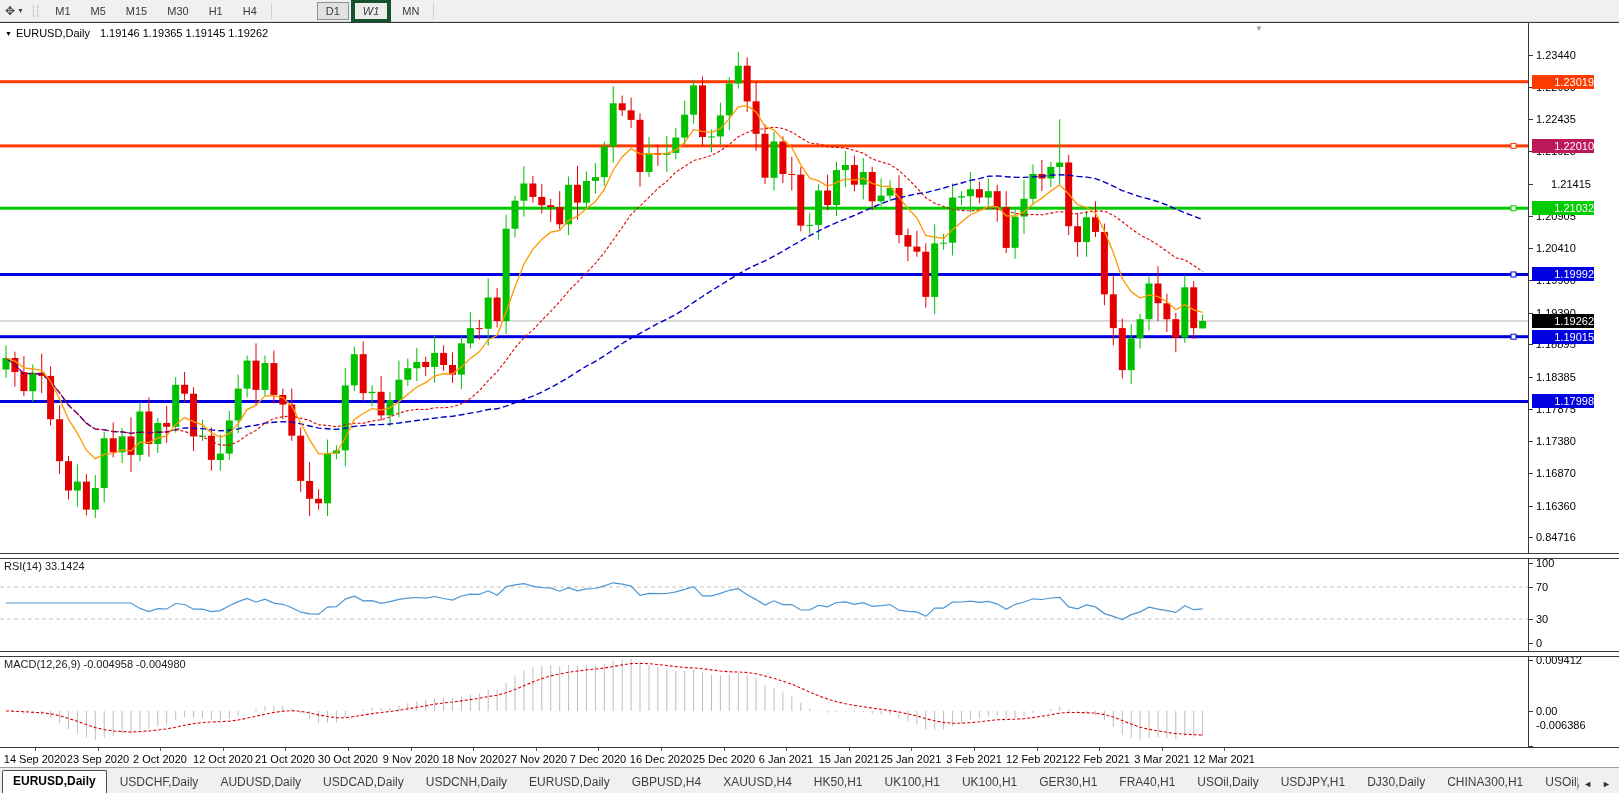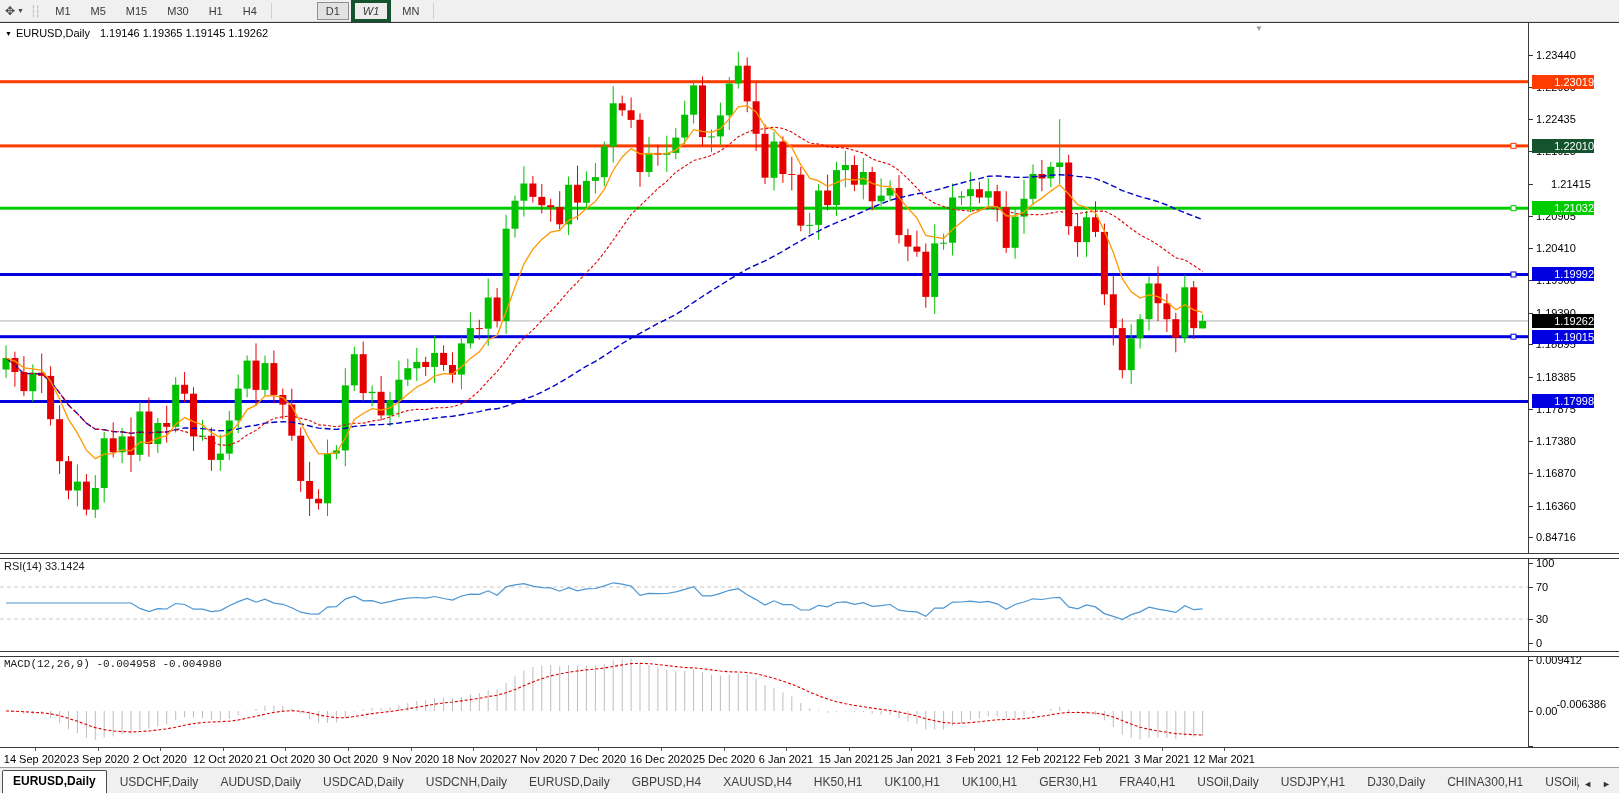--- a/index.html
+++ b/index.html
@@ -496,21 +496,21 @@
       <line x1="1140.1" x2="1140.1" y1="56" y2="84.4" stroke="#bdbdbd" stroke-width="1"></line>
       <line x1="1149.0" x2="1149.0" y1="56" y2="82.7" stroke="#bdbdbd" stroke-width="1"></line>
       <line x1="1158.0" x2="1158.0" y1="56" y2="82.3" stroke="#bdbdbd" stroke-width="1"></line>
       <line x1="1166.9" x2="1166.9" y1="56" y2="82.8" stroke="#bdbdbd" stroke-width="1"></line>
       <line x1="1175.8" x2="1175.8" y1="56" y2="84.1" stroke="#bdbdbd" stroke-width="1"></line>
       <line x1="1184.8" x2="1184.8" y1="56" y2="81.5" stroke="#bdbdbd" stroke-width="1"></line>
       <line x1="1193.7" x2="1193.7" y1="56" y2="81.8" stroke="#bdbdbd" stroke-width="1"></line>
       <line x1="1202.6" x2="1202.6" y1="56" y2="81.3" stroke="#bdbdbd" stroke-width="1"></line>
       <polyline points="6.0,56.0 14.9,56.2 23.9,56.7 32.8,57.3 41.7,57.7 50.6,58.8 59.6,60.7 68.5,63.4 77.4,66.3 86.4,69.6 95.3,72.6 104.2,74.6 113.2,76.0 122.1,76.6 131.0,77.0 139.9,76.5 148.9,76.0 157.8,75.0 166.7,73.9 175.7,72.2 184.6,70.2 193.5,68.7 202.5,67.5 211.4,67.0 220.3,66.7 229.3,66.2 238.2,65.0 247.1,63.1 256.0,61.3 265.0,59.2 273.9,57.4 282.8,56.2 291.8,55.7 300.7,56.3 309.6,57.8 318.6,59.9 327.5,61.5 336.4,62.7 345.3,62.7 354.3,61.5 363.2,60.1 372.1,58.6 381.1,57.5 390.0,56.5 398.9,55.3 407.8,53.8 416.8,52.3 425.7,50.8 434.6,49.2 443.6,47.9 452.5,47.0 461.4,45.9 470.4,44.6 479.3,43.3 488.2,41.6 497.1,40.2 506.1,37.7 515.0,34.5 523.9,30.7 532.9,27.0 541.8,23.7 550.7,20.9 559.7,19.0 568.6,17.2 577.5,16.0 586.4,14.9 595.4,14.0 604.3,13.0 613.2,11.5 622.2,9.9 631.1,8.6 640.0,8.4 649.0,8.7 657.9,9.5 666.8,10.5 675.8,11.6 684.7,12.5 693.6,12.9 702.5,13.7 711.5,14.9 720.4,16.0 729.3,16.8 738.3,17.0 747.2,17.5 756.1,18.7 765.0,21.0 774.0,23.3 782.9,26.2 791.8,29.2 800.8,33.0 809.7,37.1 818.6,40.7 827.6,44.1 836.5,46.7 845.4,48.7 854.4,50.4 863.3,51.7 872.2,53.1 881.1,54.4 890.1,55.5 899.0,57.0 907.9,58.9 916.9,61.0 925.8,63.7 934.7,65.8 943.6,67.5 952.6,68.2 961.5,68.2 970.4,67.6 979.4,66.8 988.3,65.7 997.2,64.8 1006.2,64.5 1015.1,64.2 1024.0,63.6 1033.0,62.6 1041.9,61.3 1050.8,59.8 1059.7,58.2 1068.7,57.4 1077.6,57.5 1086.5,57.7 1095.5,58.1 1104.4,59.6 1113.3,62.0 1122.3,65.6 1131.2,69.1 1140.1,72.2 1149.0,74.3 1158.0,75.9 1166.9,77.3 1175.8,78.6 1184.8,79.2 1193.7,79.7 1202.6,80.0" fill="none" stroke="#e00000" stroke-width="1.1" stroke-dasharray="3 2"></polyline>
     </svg>
-  <div class="ind-label" style="top:635px;font-family:Liberation Mono, monospace;">MACD(12,26,9) -0.004958 -0.004980</div>
+  <div class="ind-label" style="top:635px;">MACD(12,26,9) -0.004958 -0.004980</div>
 
   <div class="date-top"></div>
   <div class="axis-line"></div>
   <div id="axis-layer"></div>
   <div id="date-layer"></div>
 <div class="ptickmark" style="top: 32px;"></div>
     <div class="ptick" style="top: 26px;">1.23440</div>
     <div class="ptickmark" style="top: 64px;"></div>
     <div class="ptick" style="top: 58px;">1.22930</div>
     <div class="ptickmark" style="top: 96px;"></div>
@@ -535,40 +535,40 @@
     <div class="ptick" style="top: 380px;">1.17875</div>
     <div class="ptickmark" style="top: 418px;"></div>
     <div class="ptick" style="top: 412px;">1.17380</div>
     <div class="ptickmark" style="top: 450px;"></div>
     <div class="ptick" style="top: 444px;">1.16870</div>
     <div class="ptickmark" style="top: 483px;"></div>
     <div class="ptick" style="top: 477px;">1.16360</div>
     <div class="ptickmark" style="top: 514px;"></div>
     <div class="ptick" style="top: 508px;">0.84716</div>
     <div class="pbadge" style="top: 52px; background: rgb(255, 60, 0);">1.23019</div>
-    <div class="pbadge" style="top: 116px; background: #14532d;">1.22010</div>
+    <div class="pbadge" style="top: 116px; background: #be185d;">1.22010</div>
     <div class="pbadge" style="top: 178px; background: rgb(0, 204, 0);">1.21032</div>
     <div class="pbadge" style="top: 244px; background: rgb(0, 0, 224);">1.19992</div>
     <div class="pbadge" style="top: 307px; background: rgb(0, 0, 224);">1.19015</div>
     <div class="pbadge" style="top: 371px; background: rgb(0, 0, 224);">1.17998</div>
     <div class="pbadge" style="top: 291px; background: rgb(0, 0, 0);">1.19262</div>
     <div class="ptickmark" style="top: 540px;"></div>
     <div class="ptick" style="top: 534px;">100</div>
     <div class="ptickmark" style="top: 564px;"></div>
     <div class="ptick" style="top: 558px;">70</div>
     <div class="ptickmark" style="top: 596px;"></div>
     <div class="ptick" style="top: 590px;">30</div>
     <div class="ptickmark" style="top: 620px;"></div>
     <div class="ptick" style="top: 614px;">0</div>
     <div class="ptickmark" style="top: 637px;"></div>
     <div class="ptick" style="top: 631px;">0.009412</div>
     <div class="ptickmark" style="top: 688px;"></div>
     <div class="ptick" style="top: 682px;">0.00</div>
     <div class="ptickmark" style="top: 723px;"></div>
-    <div class="ptick" style="top: 675px; text-align: right;">-0.006386</div>
+    <div class="ptick" style="top: 696px;">-0.006386</div>
     <div class="date-tick" style="left: 35px;"></div>
     <div class="date-label" style="left: -3px;">14 Sep 2020</div>
     <div class="date-tick" style="left: 98px;"></div>
     <div class="date-label" style="left: 60px;">23 Sep 2020</div>
     <div class="date-tick" style="left: 160px;"></div>
     <div class="date-label" style="left: 122px;">2 Oct 2020</div>
     <div class="date-tick" style="left: 223px;"></div>
     <div class="date-label" style="left: 185px;">12 Oct 2020</div>
     <div class="date-tick" style="left: 285px;"></div>
     <div class="date-label" style="left: 247px;">21 Oct 2020</div>

